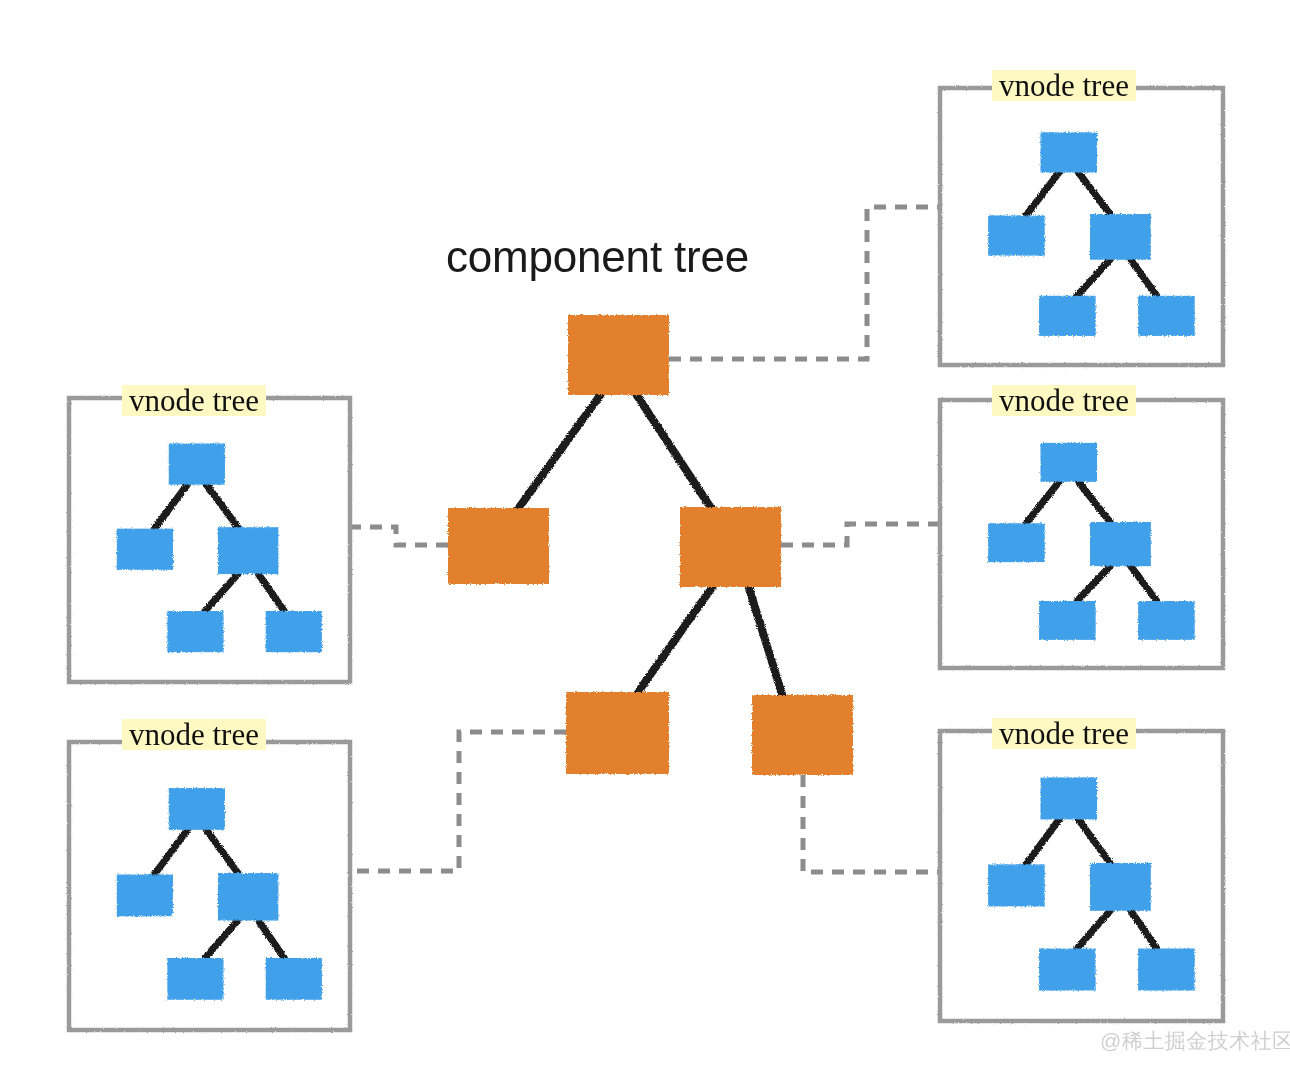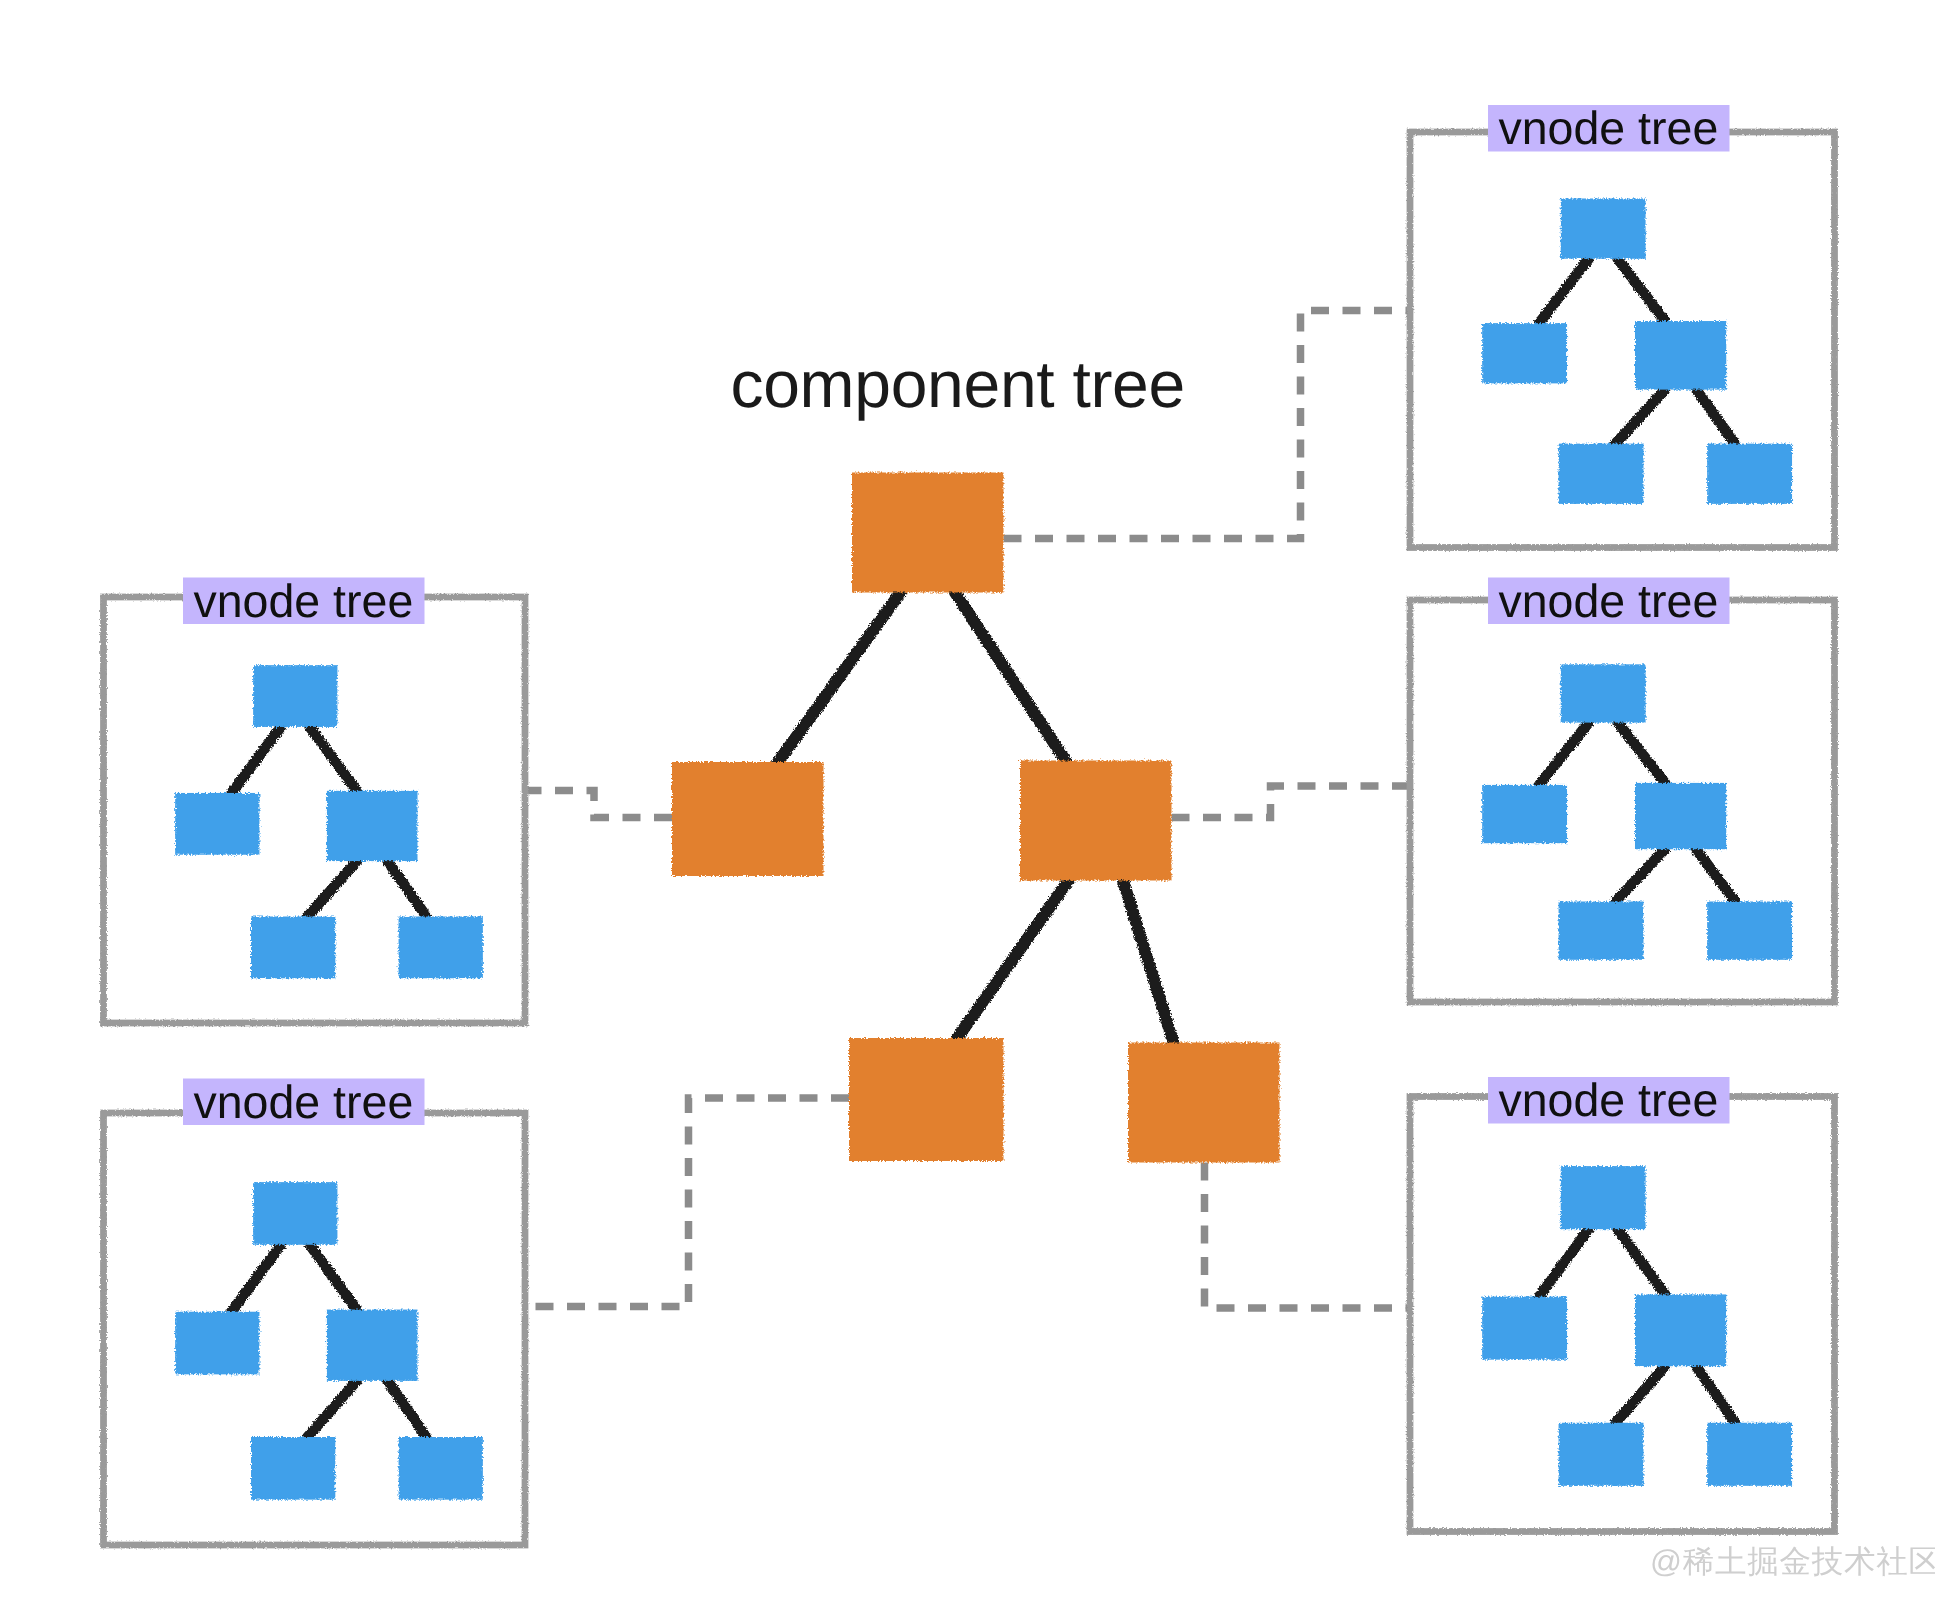--- a/index.html
+++ b/index.html
@@ -13,33 +13,33 @@
 
   
   #component-tree-title{
     position:absolute;
     left:446px; top:232px;
     font-size:44px;
     color:#1a1a1a;
     letter-spacing:-0.2px;
     white-space:nowrap;
     font-weight:400;
-    margin-left:41px;
   }
 
   
   .vnode-title{
     position:absolute;
     font-size:31px;
     color:#101010;
-    background:#c4b5fd;
+    background:#fef9c3;
     white-space:nowrap;
     padding:0 7px;
     font-weight:400;
     line-height:1;
+    font-family:Liberation Serif, serif;
   }
 
   
   #watermark{
     position:absolute;
     left:1100px;top:1027px;
     font-size:21px;
     color:#cfcfcf;
     white-space:nowrap;
     letter-spacing:0.5px;

